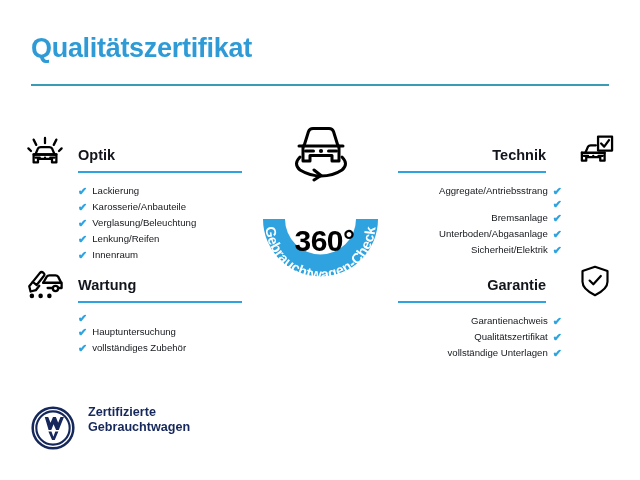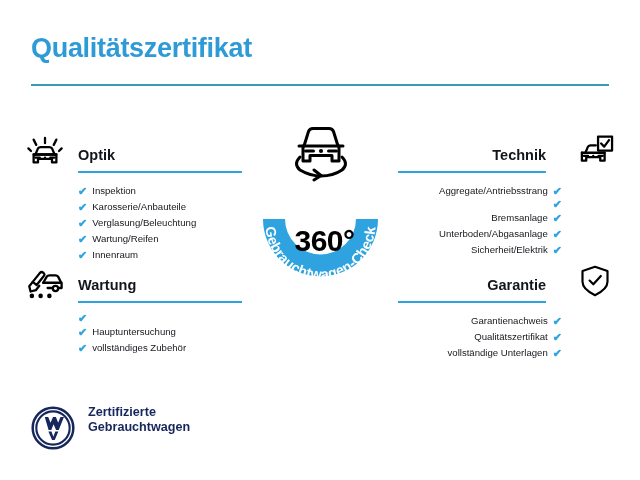--- a/index.html
+++ b/index.html
@@ -201,33 +201,33 @@
         </svg>
       </div>
       <div class="sec-title-wrap">
         <div class="sec-title">Optik</div>
         <div class="sec-rule"></div>
       </div>
     </div>
     <ul class="sec-list">
       <li>
           <span class="chk">✔</span>
-          <span>Inspektion</span>
+          <span>Lackierung</span>
         </li>
       <li>
           <span class="chk">✔</span>
           <span>Karosserie/Anbauteile</span>
         </li>
       <li>
           <span class="chk">✔</span>
           <span>Verglasung/Beleuchtung</span>
         </li>
       <li>
           <span class="chk">✔</span>
-          <span>Wartung/Reifen</span>
+          <span>Lenkung/Reifen</span>
         </li>
       <li>
           <span class="chk">✔</span>
           <span>Innenraum</span>
         </li>
     </ul>
   </div>
 
   <div class="section left sec-wartung">
     <div class="sec-head">

